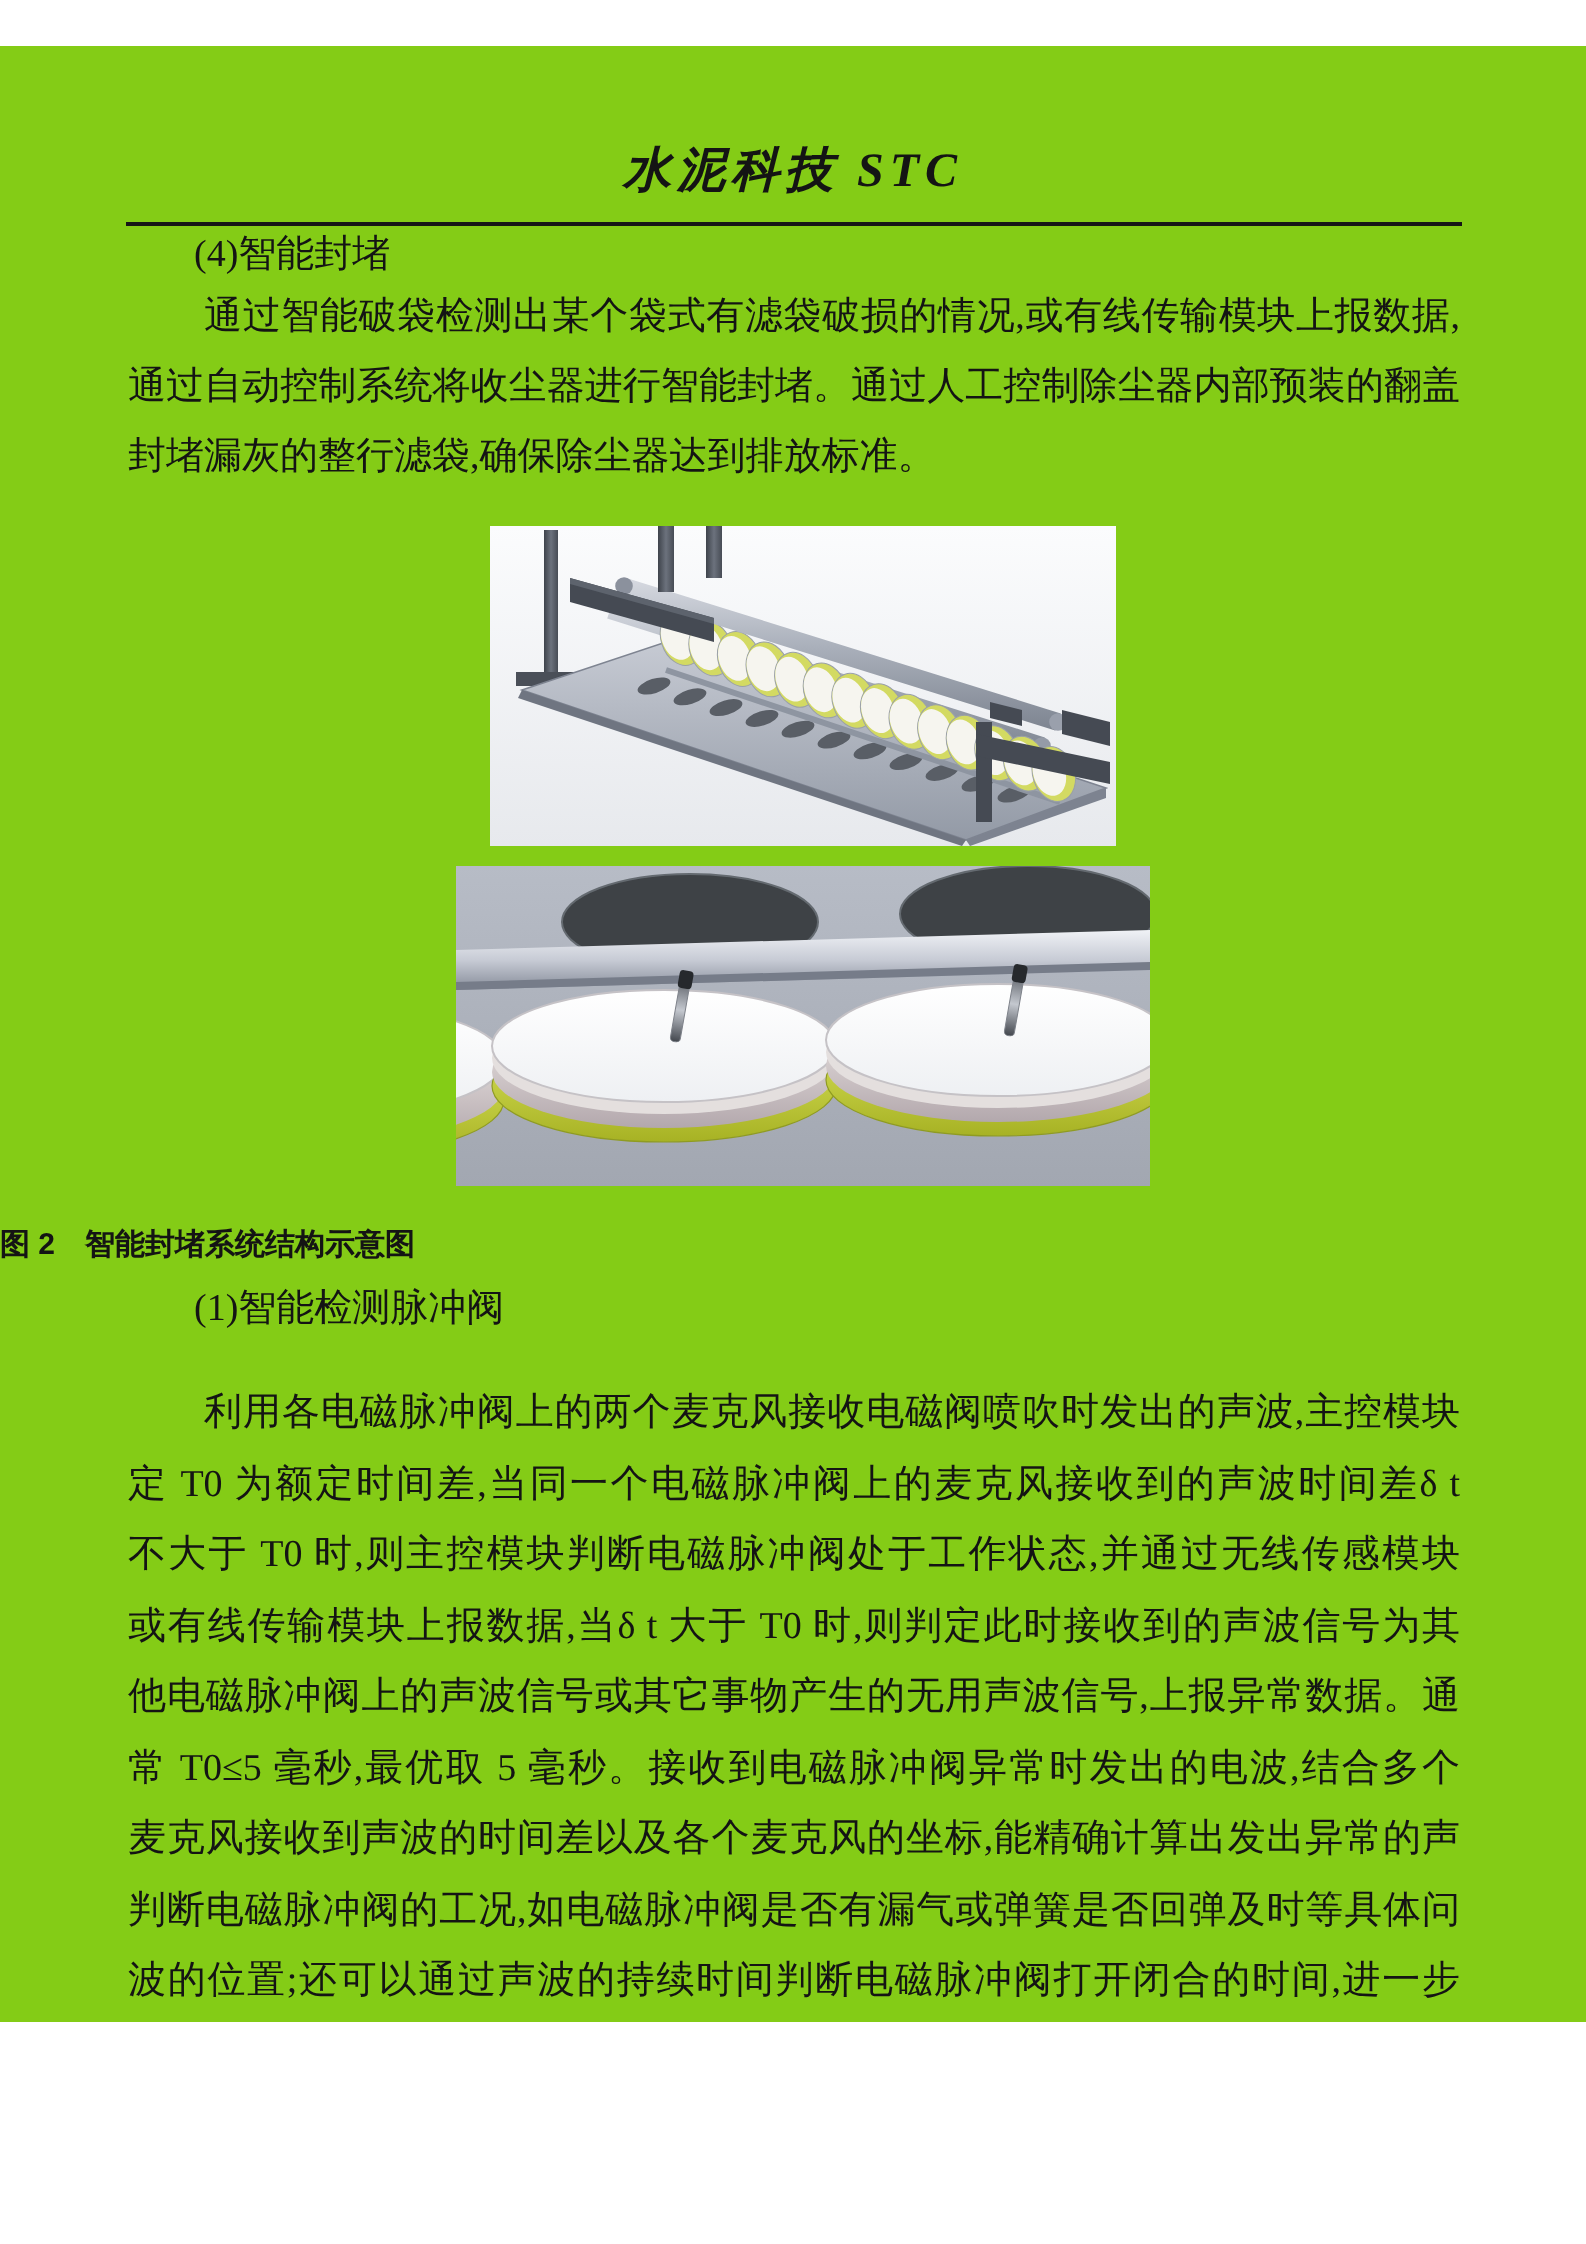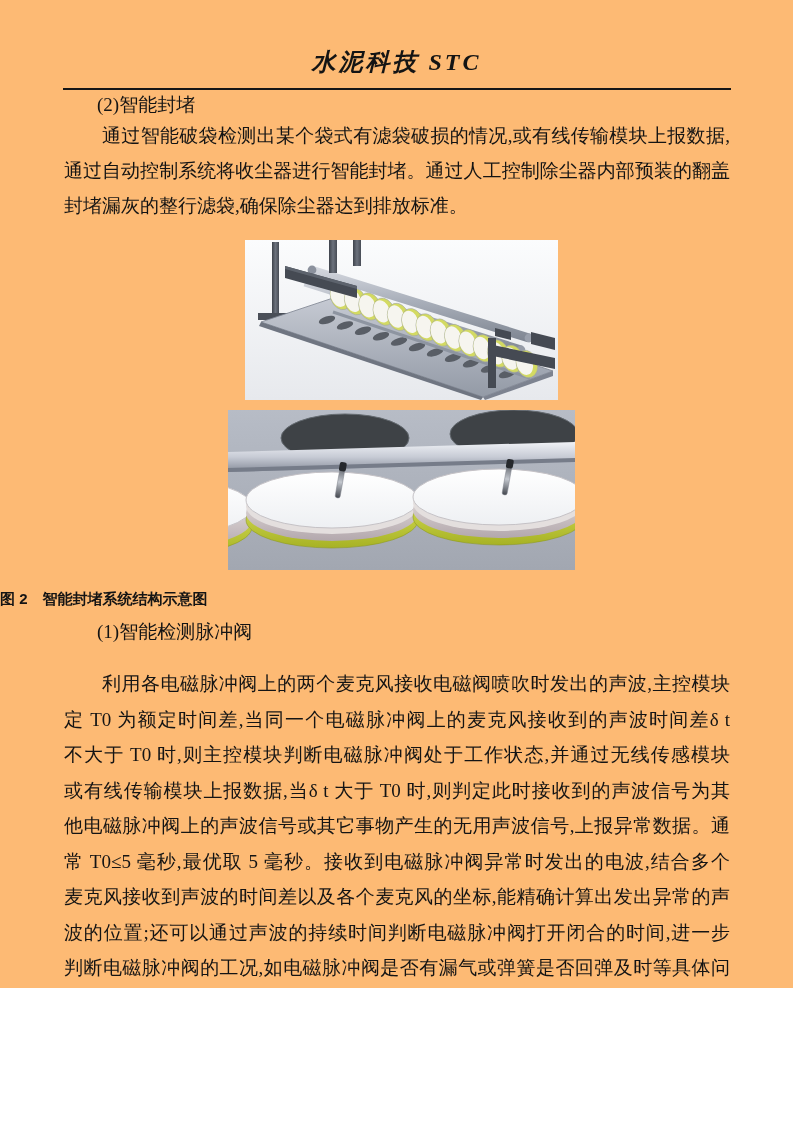--- a/index.html
+++ b/index.html
@@ -1,19 +1,20 @@
 <!DOCTYPE html>
 <html><head>
 <meta charset="utf-8">
 <style>
   html,body{margin:0;padding:0;background:#ffffff;}
   .page{
-    position:relative;width:793px;height:988px;background:#fdba74;
+    position:relative;width:793px;height:988px;background:#84cc16;
     font-family:"Liberation Serif","DejaVu Serif",serif;color:#141414;
     overflow:hidden;
+    margin-top:23px;
   }
   .journal-title{
     position:absolute;top:46px;left:0;right:0;text-align:center;
     font-size:24px;font-weight:bold;font-style:italic;letter-spacing:3px;
   }
   .rule{position:absolute;left:63px;width:668px;height:2px;background:#161616;}
   .rule.header{top:88px;}
   .rule.footer{top:1050px;}
   .sec-heading{
     position:absolute;left:97px;font-size:19px;line-height:22px;
@@ -48,21 +49,21 @@
   }
 </style>
 </head>
 <body>
 
 <div class="page">
 
   <div class="journal-title">水泥科技 STC</div>
   <div class="rule header"></div>
 
-  <div class="sec-heading s4">(2)智能封堵</div>
+  <div class="sec-heading s4">(4)智能封堵</div>
 
   <div class="para p1">
     <div class="pline indent">通过智能破袋检测出某个袋式有滤袋破损的情况,或有线传输模块上报数据,</div>
     <div class="pline">通过自动控制系统将收尘器进行智能封堵。通过人工控制除尘器内部预装的翻盖</div>
     <div class="pline noj">封堵漏灰的整行滤袋,确保除尘器达到排放标准。</div>
   </div>
 
   <svg class="figure-img fig1" viewBox="0 0 313 160" xmlns="http://www.w3.org/2000/svg">
     <defs>
       <linearGradient id="bg1" x1="0" y1="0" x2="0" y2="1">
@@ -258,22 +259,22 @@
   <div class="sec-heading s5">(1)智能检测脉冲阀</div>
 
   <div class="para p2">
     <div class="pline indent">利用各电磁脉冲阀上的两个麦克风接收电磁阀喷吹时发出的声波,主控模块</div>
     <div class="pline">定 T0 为额定时间差,当同一个电磁脉冲阀上的麦克风接收到的声波时间差δ t</div>
     <div class="pline">不大于 T0 时,则主控模块判断电磁脉冲阀处于工作状态,并通过无线传感模块</div>
     <div class="pline">或有线传输模块上报数据,当δ t 大于 T0 时,则判定此时接收到的声波信号为其</div>
     <div class="pline">他电磁脉冲阀上的声波信号或其它事物产生的无用声波信号,上报异常数据。通</div>
     <div class="pline">常 T0≤5 毫秒,最优取 5 毫秒。接收到电磁脉冲阀异常时发出的电波,结合多个</div>
     <div class="pline">麦克风接收到声波的时间差以及各个麦克风的坐标,能精确计算出发出异常的声</div>
+    <div class="pline">判断电磁脉冲阀的工况,如电磁脉冲阀是否有漏气或弹簧是否回弹及时等具体问</div>
     <div class="pline">波的位置;还可以通过声波的持续时间判断电磁脉冲阀打开闭合的时间,进一步</div>
-    <div class="pline">判断电磁脉冲阀的工况,如电磁脉冲阀是否有漏气或弹簧是否回弹及时等具体问</div>
     <div class="pline noj">题。</div>
   </div>
 
   <div class="rule footer"></div>
   <div class="footer-page">15</div>
   <div class="footer-issue">2022.No.3</div>
 
 </div>
 
 </body></html>

